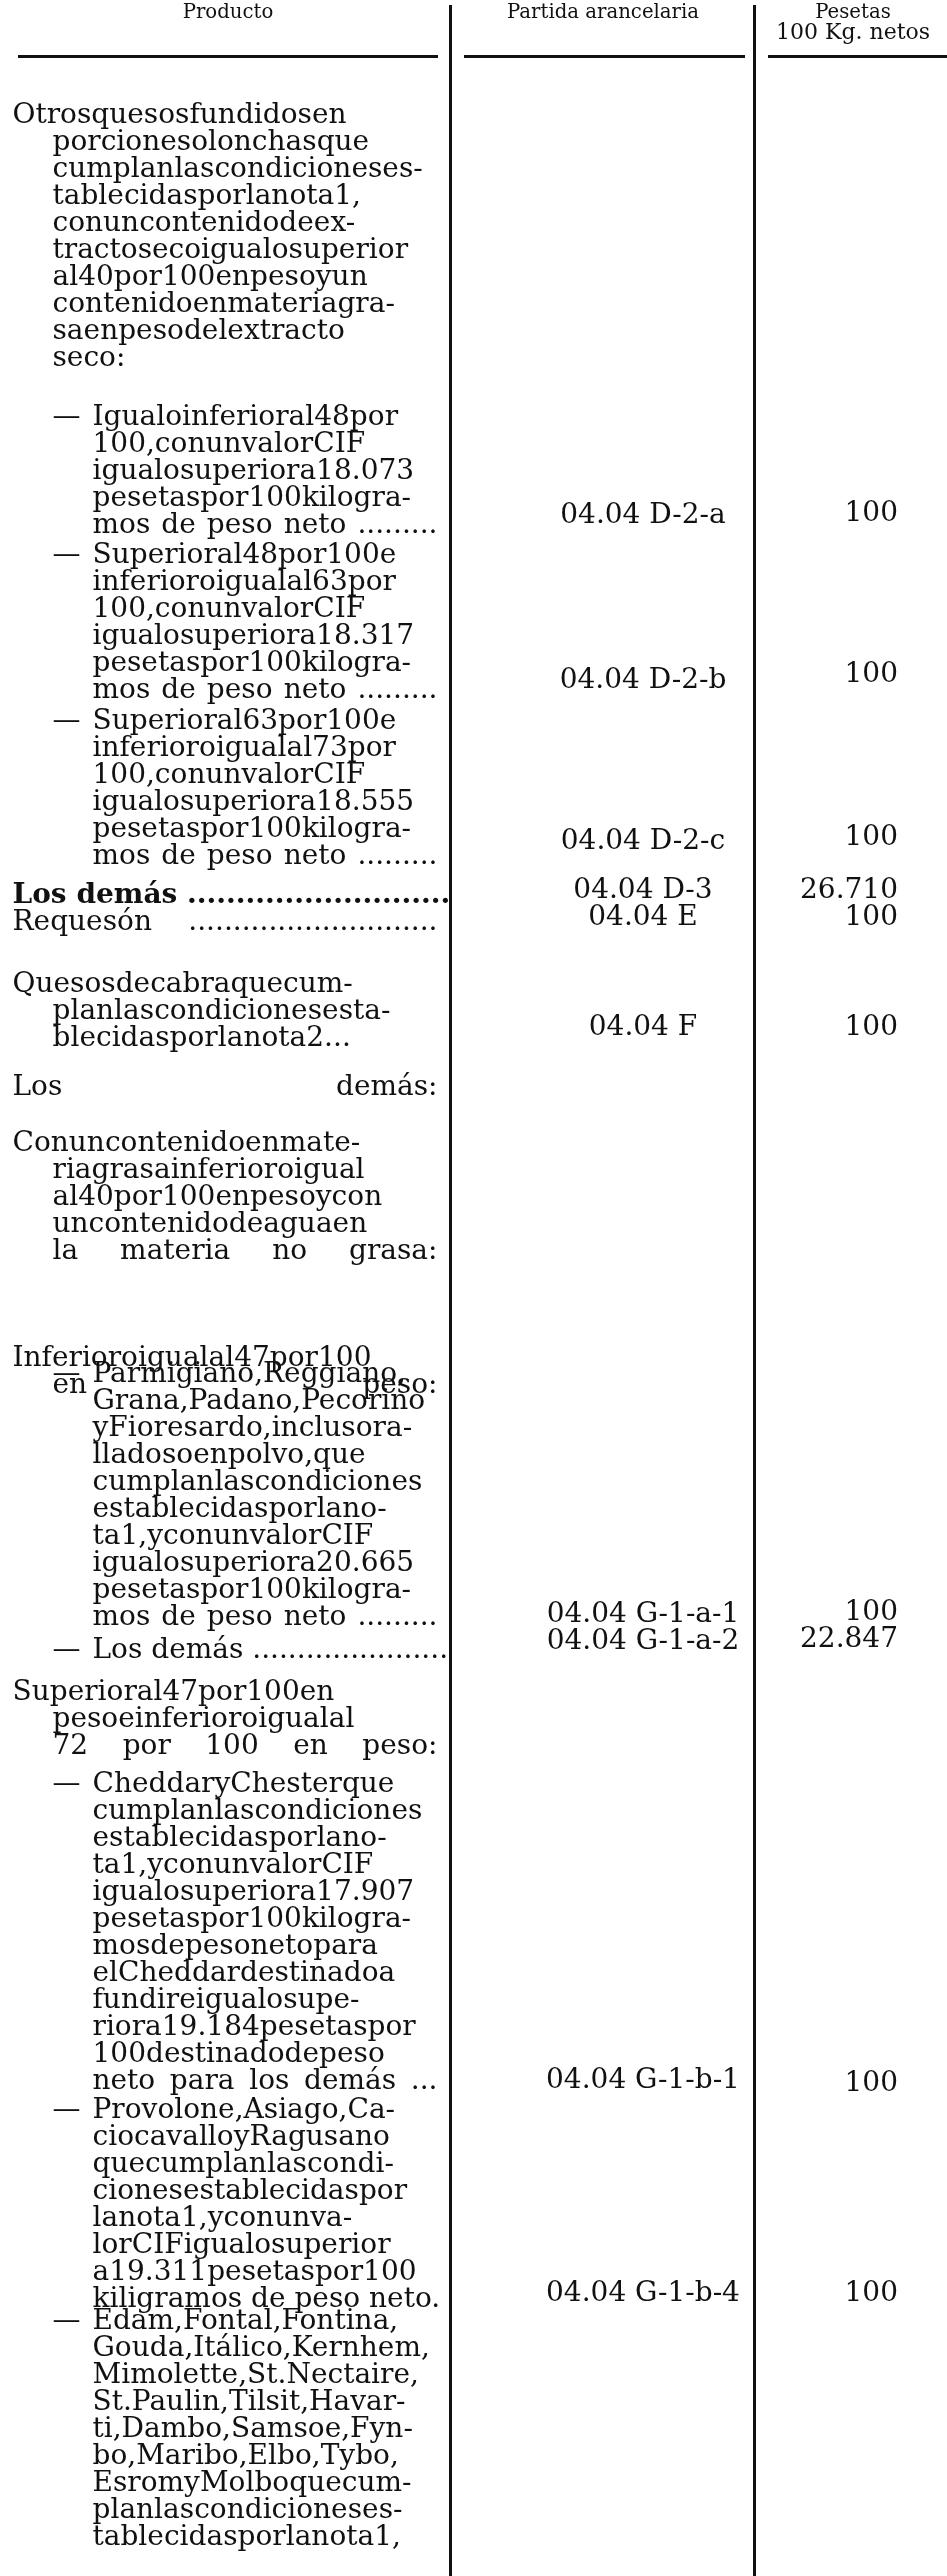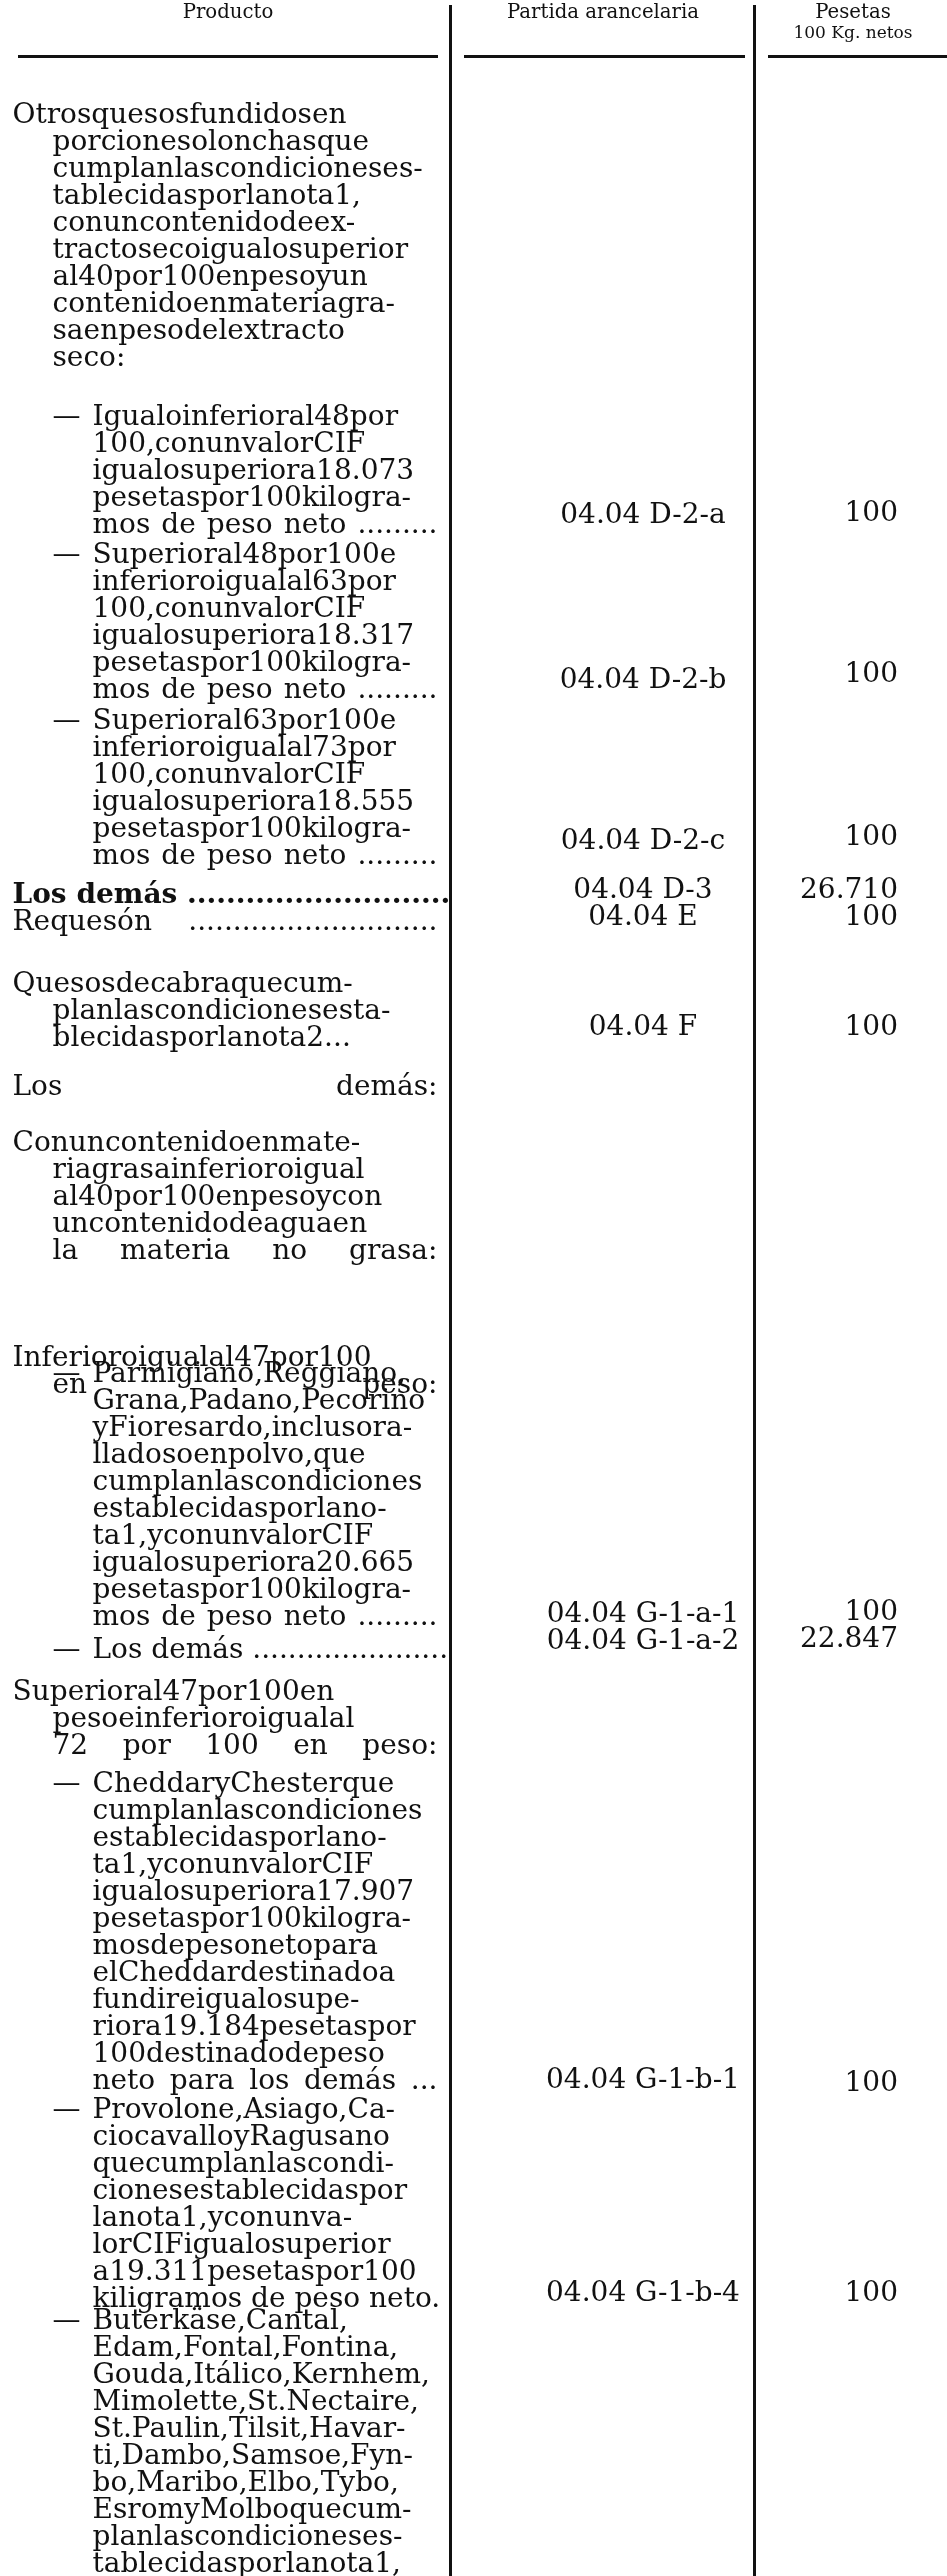--- a/index.html
+++ b/index.html
@@ -1,20 +1,20 @@
 <!DOCTYPE html>
 <html style="font-size:14.3px"><head>
 <meta charset="utf-8">
 <style>
   html, body { margin: 0; padding: 0; background: #ffffff; }
   body { width: 948px; height: 2576px; position: relative; overflow: hidden;
          font-family: "DejaVu Serif", "Liberation Serif", serif; color: #111; }
   .vline { position: absolute; top: 5.4px; width: 2.7px; background: #111; }
   .hdr { position: absolute; top: 0; text-align: center; font-size: 19.7px; line-height: 23px; }
-  .hdr small { display: block; font-size: 17px; line-height: 18px; }
+  .hdr small { display: block; font-size: 22px; line-height: 18px; }
   .rule { position: absolute; top: 55px; height: 2.7px; background: #111; }
   .cell { position: absolute; font-size: 28px; line-height: 27px; }
   .prod { left: 12.5px; width: 425px; text-align: justify; text-align-last: justify; }
   .prod .ln { display: block; white-space: nowrap; }
   .ind2 { padding-left: 40px; }
   .dash { position: absolute; left: 40px; }
   .sub  { padding-left: 80px; }
   .code { left: 536px; width: 214px; text-align: center; }
   .pes  { left: 768px; width: 130px; text-align: right; }
   .jl { display: flex; justify-content: space-between; white-space: nowrap; }
@@ -180,21 +180,20 @@
   <span class="ln jl sub"><span>la</span><span>nota</span><span>1,</span><span>y</span><span>con</span><span>un</span><span>va-</span></span>
   <span class="ln jl sub"><span>lor</span><span>CIF</span><span>igual</span><span>o</span><span>superior</span></span>
   <span class="ln jl sub"><span>a</span><span>19.311</span><span>pesetas</span><span>por</span><span>100</span></span>
   <span class="ln sub">kiligramos de peso neto.</span>
 </div>
 <div class="cell code" style="top:2278px;">04.04 G-1-b-4</div>
 <div class="cell pes" style="top:2278px;">100</div>
 
 <div class="cell prod" style="top:2306px;">
   <span class="dash">—</span>
-  <span class="ln jl sub"><span>Buterkäse,</span><span>C</span><span>a</span><span>n</span><span>t</span><span>a</span><span>l,</span></span>
   <span class="ln jl sub"><span>Edam,</span><span>Fontal,</span><span>Fontina,</span></span>
   <span class="ln jl sub"><span>Gouda,</span><span>Itálico,</span><span>Kernhem,</span></span>
   <span class="ln jl sub"><span>Mimolette,</span><span>St.</span><span>Nectaire,</span></span>
   <span class="ln jl sub"><span>St.</span><span>Paulin,</span><span>Tilsit,</span><span>Havar-</span></span>
   <span class="ln jl sub"><span>ti,</span><span>Dambo,</span><span>Samsoe,</span><span>Fyn-</span></span>
   <span class="ln jl sub"><span>bo,</span><span>Maribo,</span><span>Elbo,</span><span>Tybo,</span></span>
   <span class="ln jl sub"><span>Esrom</span><span>y</span><span>Molbo</span><span>que</span><span>cum-</span></span>
   <span class="ln jl sub"><span>plan</span><span>las</span><span>condiciones</span><span>es-</span></span>
   <span class="ln jl sub"><span>tablecidas</span><span>por</span><span>la</span><span>nota</span><span>1,</span></span>
 </div>

